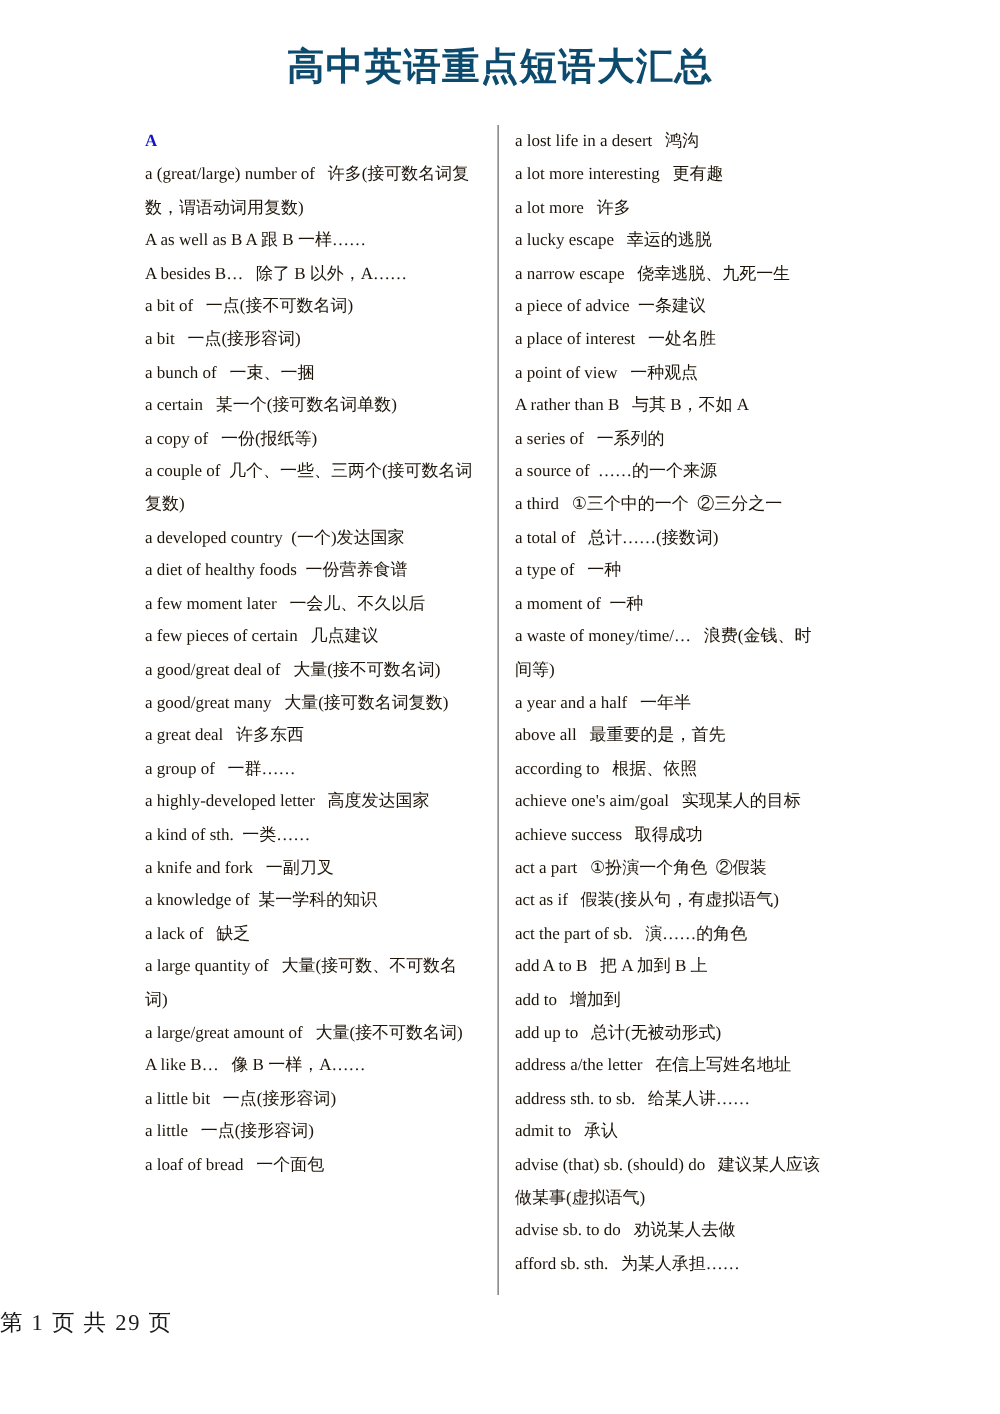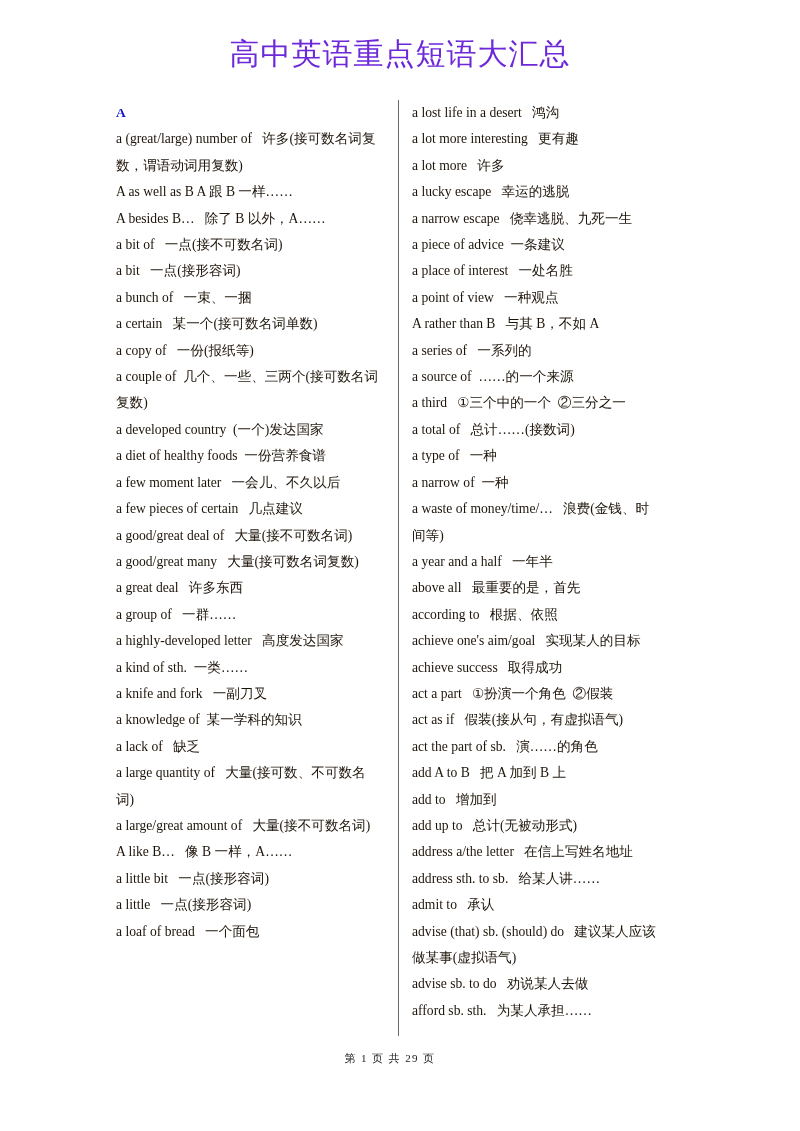--- a/index.html
+++ b/index.html
@@ -25,22 +25,23 @@
   .doc-title {
     position: absolute;
     top: 34px;
     left: 0;
     width: 800px;
     text-align: center;
     font-family: "Liberation Serif", "DejaVu Serif", serif;
     font-size: 30px;
     line-height: 40px;
     letter-spacing: 1px;
-    color: #6d28d9;
+    color: #0c4a6e;
     white-space: nowrap;
+    font-weight: bold;
   }
 
   
   .columns {
     position: absolute;
     top: 100px;
     left: 116px;
     width: 570px;
     height: 940px;
     display: flex;
@@ -84,23 +85,23 @@
     word-break: break-word;
     text-align: left;
   }
 
   
   .footer {
     position: absolute;
     top: 1049px;
     left: 0;
     width: 780px;
-    text-align: center;
+    text-align: left;
     font-family: "Liberation Serif", "DejaVu Serif", serif;
-    font-size: 11px;
+    font-size: 18px;
     line-height: 18px;
     color: #1a1a1a;
     letter-spacing: 1.4px;
     white-space: nowrap;
   }
 </style>
 </head>
 <body>
 
 <div class="page">
@@ -154,21 +155,21 @@
           <div class="entry">a narrow escape   侥幸逃脱、九死一生</div>
           <div class="entry">a piece of advice  一条建议</div>
           <div class="entry">a place of interest   一处名胜</div>
           <div class="entry">a point of view   一种观点</div>
           <div class="entry">A rather than B   与其 B，不如 A</div>
           <div class="entry">a series of   一系列的</div>
           <div class="entry">a source of  ……的一个来源</div>
           <div class="entry">a third   ①三个中的一个  ②三分之一</div>
           <div class="entry">a total of   总计……(接数词)</div>
           <div class="entry">a type of   一种</div>
-          <div class="entry">a narrow of  一种</div>
+          <div class="entry">a moment of  一种</div>
           <div class="entry">a waste of money/time/…   浪费(金钱、时间等)</div>
           <div class="entry">a year and a half   一年半</div>
           <div class="entry">above all   最重要的是，首先</div>
           <div class="entry">according to   根据、依照</div>
           <div class="entry">achieve one's aim/goal   实现某人的目标</div>
           <div class="entry">achieve success   取得成功</div>
           <div class="entry">act a part   ①扮演一个角色  ②假装</div>
           <div class="entry">act as if   假装(接从句，有虚拟语气)</div>
           <div class="entry">act the part of sb.   演……的角色</div>
           <div class="entry">add A to B   把 A 加到 B 上</div>

